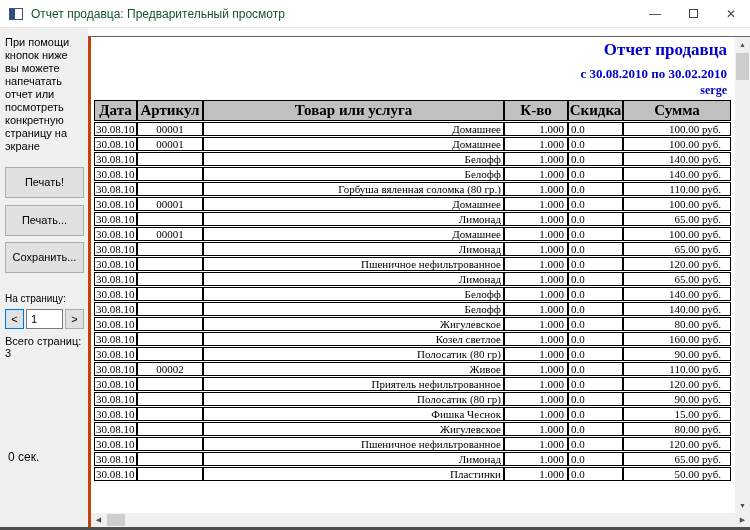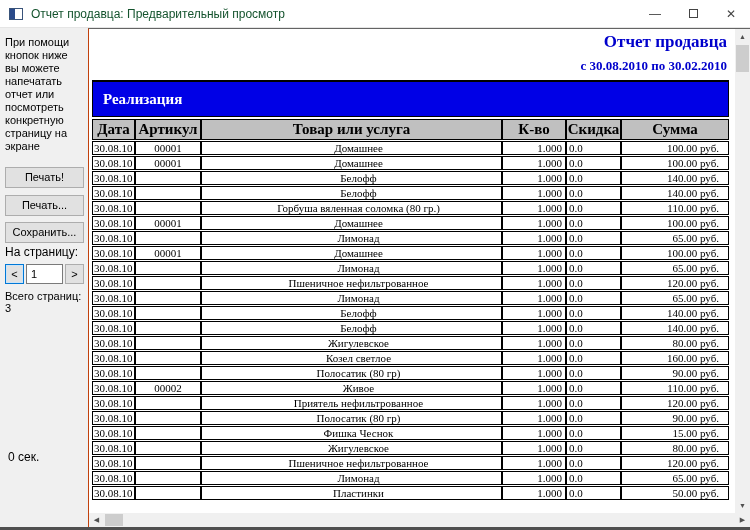--- a/index.html
+++ b/index.html
@@ -14,48 +14,48 @@
   .win-controls { display: flex; height: 28px; }
   .win-btn { width: 38px; height: 28px; display: flex; align-items: center; justify-content: center; font-size: 12px; color: #444; cursor: default; }
   .win-btn .box { width: 9px; height: 9px; border: 1px solid #444; display: inline-block; }
 
   
   .main { display: flex; height: 499px; }
 
   
   .sidebar { width: 88px; background: #f0f0f0; padding: 8px 4px 0 5px; position: relative; flex: none; }
   .instructions { font-size: 11px; line-height: 13px; color: #000; width: 78px; }
-  .side-btn { display: block; width: 79px; height: 21px; background: #e1e1e1; border: 1px solid #adadad; font-size: 11px; font-family: "Liberation Sans", sans-serif; color: #000; text-align: center; line-height: 19px; }
+  .side-btn { display: block; width: 79px; height: 31px; background: #e1e1e1; border: 1px solid #adadad; font-size: 11px; font-family: "Liberation Sans", sans-serif; color: #000; text-align: center; line-height: 19px; }
   .btn1 { margin-top: 14px; }
   .btn2 { margin-top: 7px; }
   .btn3 { margin-top: 6px; }
-  .page-label { font-size: 12px; margin-top: 2px; }
+  .page-label { font-size: 10px; margin-top: 20px; }
   .page-nav { display: flex; align-items: center; margin-top: 5px; }
   .nav-btn { width: 19px; height: 20px; background: #e1e1e1; border: 1px solid #adadad; font-size: 11px; text-align: center; line-height: 18px; color: #000; }
   .nav-btn.focused { border: 1px solid #0078d7; box-shadow: 0 0 0 1px #cce4f7 inset; }
   .page-input { width: 37px; height: 20px; border: 1px solid #7a7a7a; margin: 0 2px; font-size: 11px; padding-left: 4px; font-family: "Liberation Sans", sans-serif; }
   .total-pages { font-size: 11px; margin-top: 6px; }
   .elapsed { font-size: 12px; position: absolute; left: 8px; top: 422px; }
 
   
-  .preview { flex: 1; position: relative; border-top: 1px solid #646464; border-left: 1px solid #c2410c; background: #fdba74; }
+  .preview { flex: 1; position: relative; border-top: 1px solid #646464; border-left: 3px solid #c2410c; background: #fdba74; margin-top: 8px; }
   .page-view { position: absolute; left: 0; top: 0; right: 15px; bottom: 14px; background: #ffffff; overflow: hidden; }
   .report { padding: 3px 6px 0 3px; font-family: "Liberation Serif", serif; }
   .rep-title { text-align: right; color: #0000cc; font-weight: bold; font-size: 17px; padding-right: 2px; }
   .rep-period { text-align: right; color: #0000cc; font-weight: bold; font-size: 13px; margin-top: 6px; padding-right: 2px; }
   .rep-user { text-align: right; color: #0000cc; font-weight: bold; font-size: 12px; margin-top: 1px; padding-right: 2px; }
   .section-banner { margin-top: 6px; height: 37px; background: #0000e6; border: 1px solid #000; border-top-width: 2px; color: #fff; font-weight: bold; font-size: 15px; display: flex; align-items: center; padding-left: 10px; }
 
   
   table.report-table { border-collapse: separate; border-spacing: 0 1px; margin-top: 1px; width: 637px; table-layout: fixed; }
   .report-table th { background: #c0c0c0; border: 1px solid #000; font-size: 15px; font-weight: bold; height: 21px; text-align: center; font-family: "Liberation Serif", serif; overflow: hidden; white-space: nowrap; }
   .report-table td { background: #fff; border: 1px solid #000; font-size: 11px; height: 13px; font-family: "Liberation Serif", serif; overflow: hidden; white-space: nowrap; padding: 0 2px; }
   td.c-date { text-align: left; padding-left: 1px; }
   td.c-sku  { text-align: center; }
-  td.c-prod { text-align: center; padding-left: 16px; }
+  td.c-prod { text-align: right; padding-left: 16px; }
   td.c-qty  { text-align: right; padding-right: 3px; }
   td.c-disc { text-align: left; padding-right: 15px; }
   td.c-sum  { text-align: right; padding-right: 9px; }
 
   
   .vscroll { position: absolute; top: 0; right: 0; width: 15px; bottom: 14px; background: #f0f0f0; }
   .vscroll .arrow { position: absolute; left: 0; width: 15px; height: 15px; color: #505050; font-size: 7px; text-align: center; line-height: 15px; }
   .vscroll .arrow.up { top: 0; }
   .vscroll .arrow.down { bottom: 0; }
   .vscroll .thumb { position: absolute; left: 1px; top: 16px; width: 13px; height: 27px; background: #cdcdcd; }
@@ -97,21 +97,21 @@
     </div>
     <div class="total-pages">Всего страниц: 3</div>
     <div class="elapsed">0 сек.</div>
   </div>
 
   <div class="preview">
     <div class="page-view">
       <div class="report">
         <div class="rep-title">Отчет продавца</div>
         <div class="rep-period">с 30.08.2010 по 30.02.2010</div>
-        <div class="section-banner">Реализация</div>
+        <div class="rep-user">serge</div>
 
         <table class="report-table">
           <colgroup>
             <col style="width:43px">
               <col style="width:66px">
               <col style="width:301px">
             <col style="width:64px">
               <col style="width:55px">
               <col style="width:108px">
           </colgroup>

